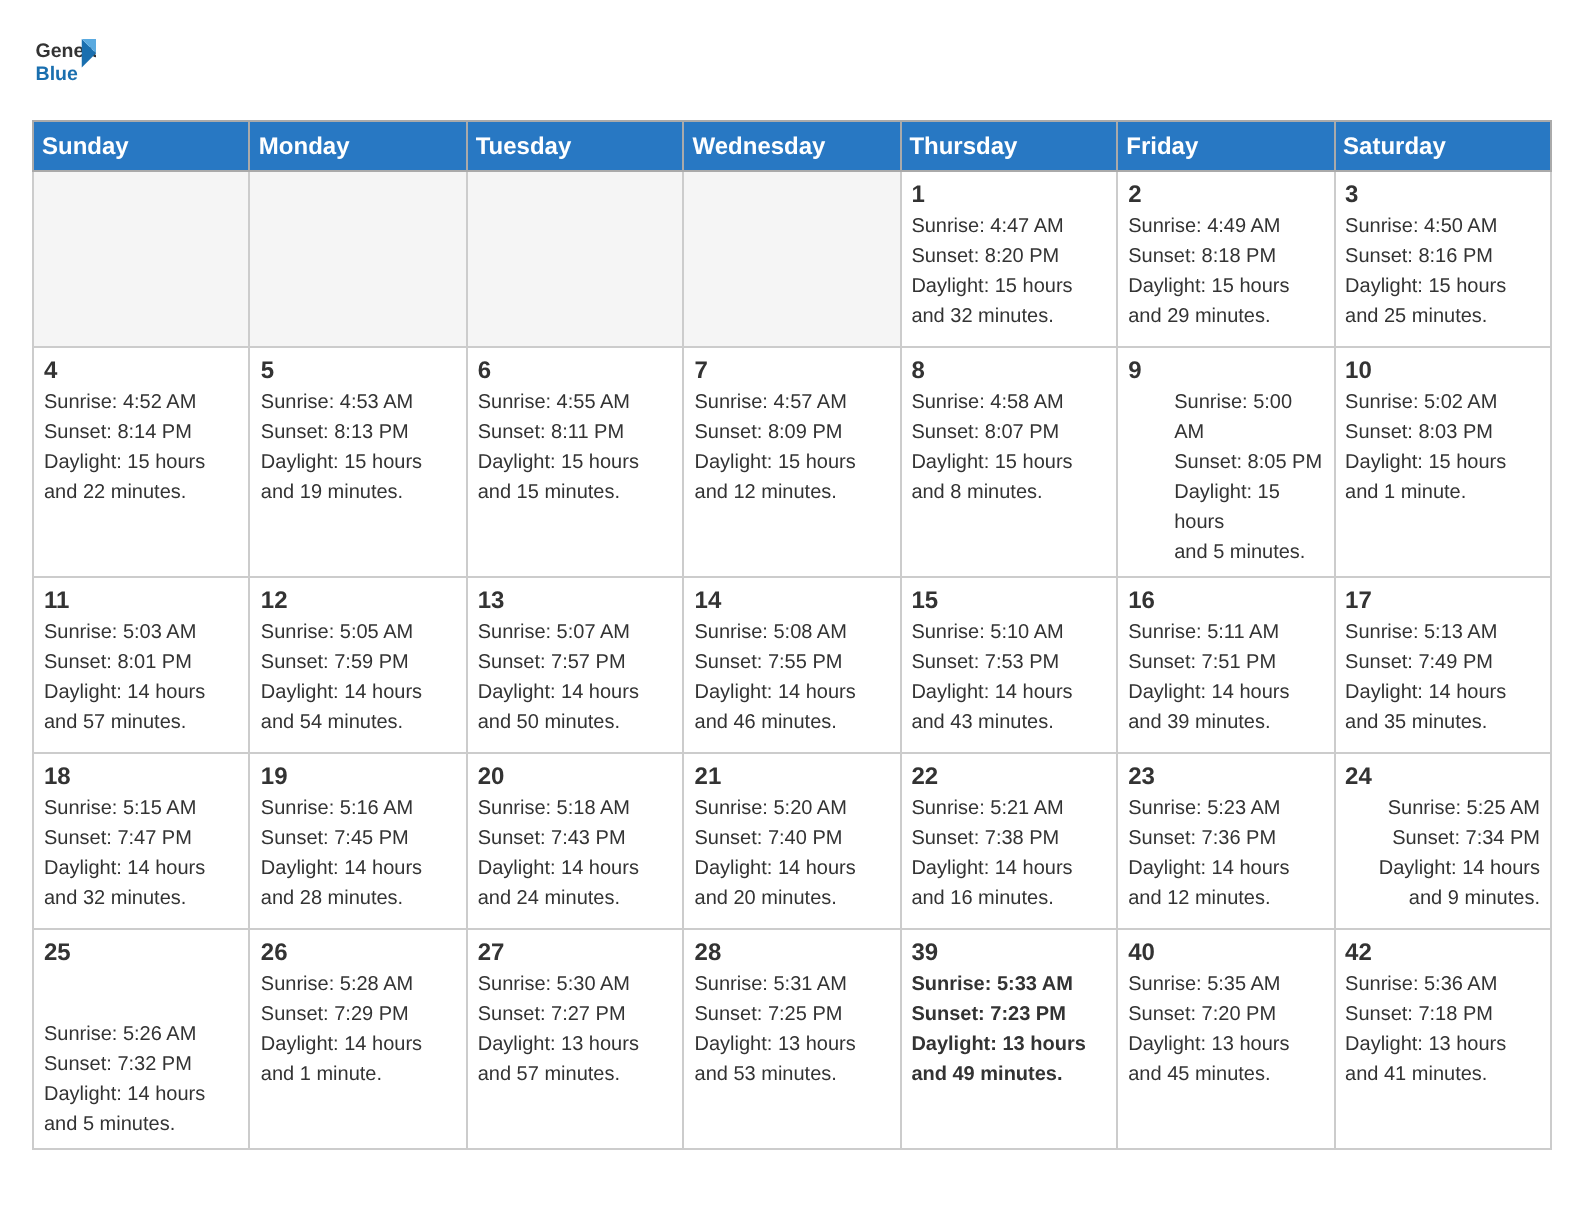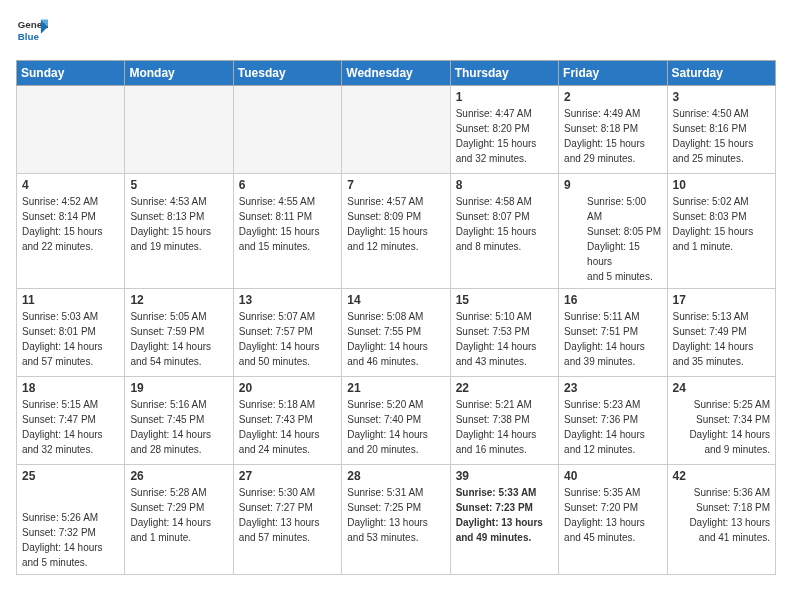--- a/index.html
+++ b/index.html
@@ -326,20 +326,20 @@
         </td>
         <td>
           <span class="day-number">40</span>
           <div class="day-info" style="white-space: pre-line;">Sunrise: 5:35 AM
 Sunset: 7:20 PM
 Daylight: 13 hours
 and 45 minutes.</div>
         </td>
         <td>
           <span class="day-number">42</span>
-          <div class="day-info" style="white-space: pre-line; text-align: right;">Sunrise: 5:36 AM
+          <div class="day-info" style="white-space: pre-line;">Sunrise: 5:36 AM
 Sunset: 7:18 PM
 Daylight: 13 hours
 and 41 minutes.</div>
         </td>
       </tr>
     </tbody>
 </table>
 
 </body></html>

